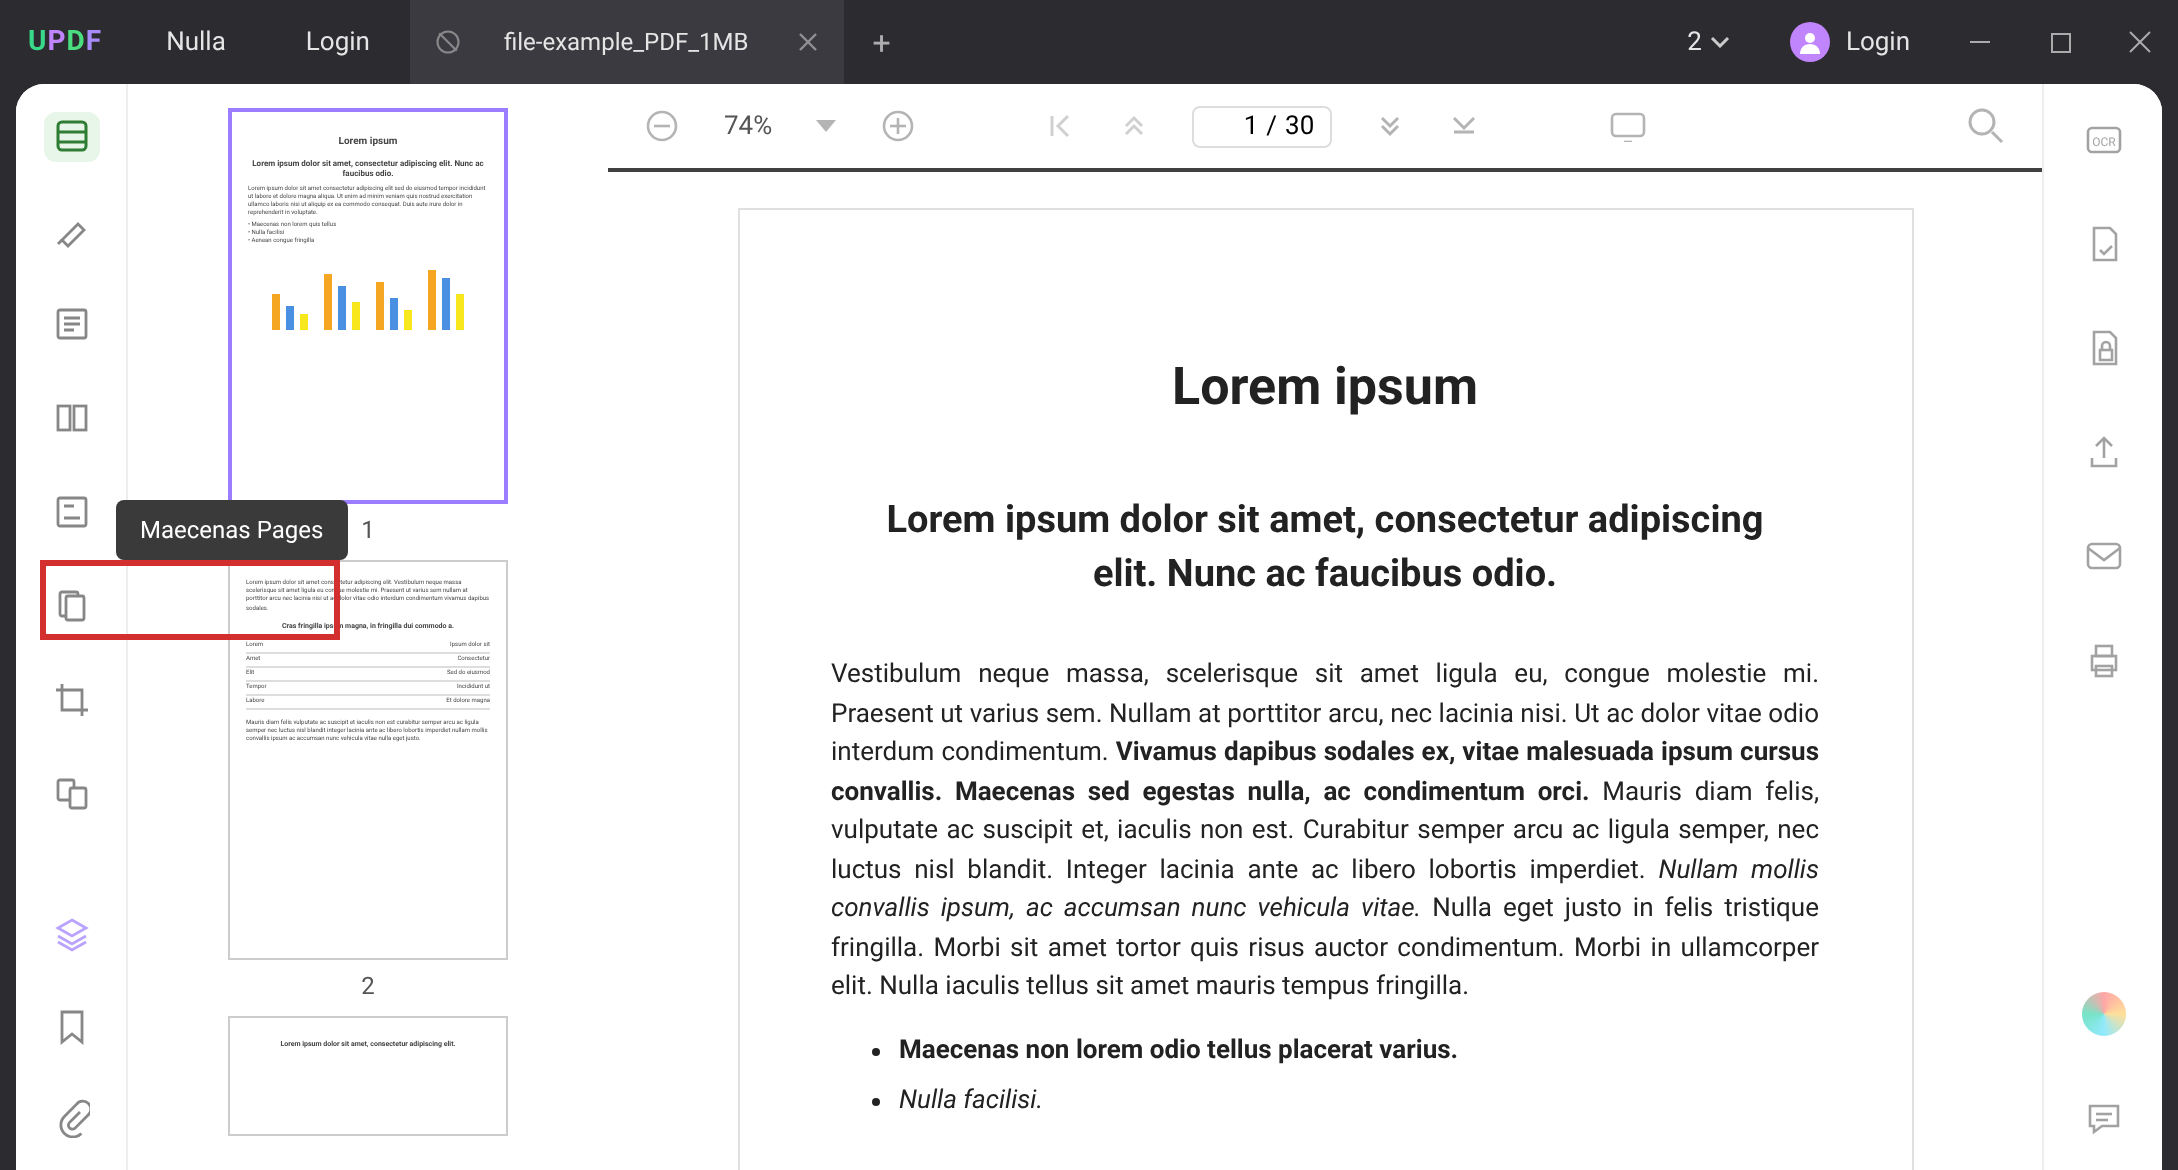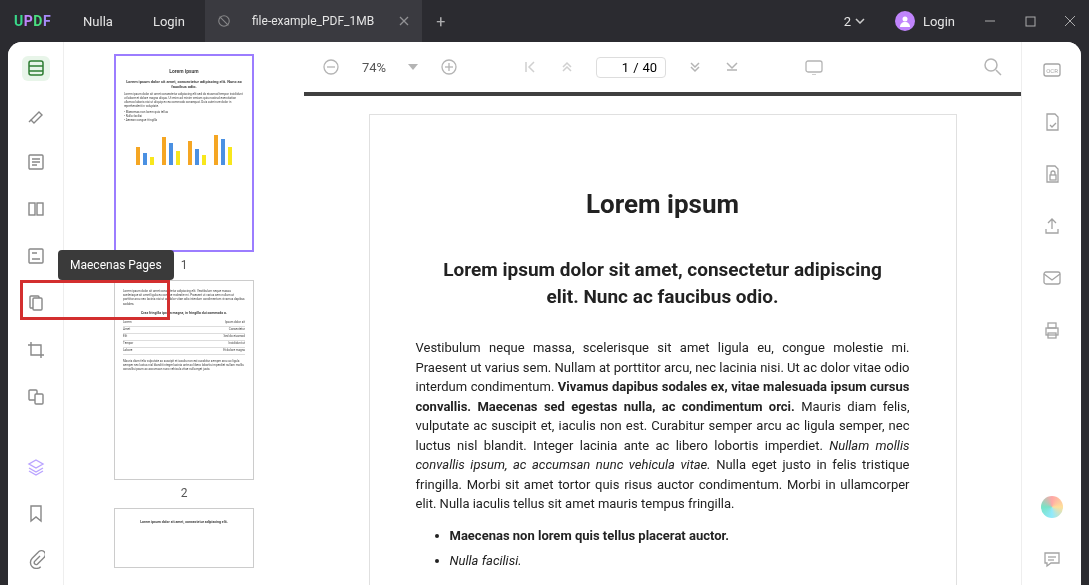--- a/index.html
+++ b/index.html
@@ -34,21 +34,21 @@
 .thumb-wrap { display:flex; flex-direction:column; align-items:center; gap:6px; }
 .thumb { width:140px; height:198px; border:2px solid #9c7dff; background:#fff; cursor:pointer; padding:8px; font-size:3.5px; line-height:1.3; color:#444; overflow:hidden; }
 .thumb.t2 { border:1px solid #ccc; height:200px; }
 .thumb.t3 { border:1px solid #ccc; height:60px; }
 .thumb-num { font-size:12px; color:#555; }
 .thumb-title { font-weight:bold; font-size:5px; text-align:center; margin:4px 0; }
 .thumb-sub { font-weight:bold; font-size:4px; text-align:center; margin-bottom:4px; }
 .thumb-chart { display:flex; align-items:flex-end; gap:3px; height:36px; margin:6px auto; width:100px; justify-content:center; }
 .thumb-chart .bar { width:4px; }
 .main-area { flex:1; display:flex; flex-direction:column; background:#fff; }
-.toolbar { height:54px; border-bottom:4px solid #404040; display:flex; align-items:center; padding:0 18px; gap:22px; }
+.toolbar { height:44px; border-bottom:2px solid #404040; display:flex; align-items:center; padding:0 18px; gap:22px; }
 .toolbar .tb-btn { cursor:pointer; opacity:0.55; display:flex; align-items:center; }
 .zoom { font-size:13px; color:#555; }
 .page-input { display:flex; align-items:center; gap:4px; border:1px solid #ddd; border-radius:4px; padding:2px 8px; font-size:13px; }
 .page-input input { border:none; width:24px; text-align:right; outline:none; font-size:13px; }
 .toolbar-spacer { flex:1; }
 .doc-view { flex:1; overflow:auto; background:#fff; display:flex; justify-content:center; padding-top:18px; }
 .page { width:588px; min-height:800px; border:1px solid #e0e0e0; background:#fff; padding:50px 46px; font-family:Arial,sans-serif; color:#222; }
 .page h1 { font-size:26px; font-weight:700; text-align:center; margin:24px 0 38px; }
 .page h2 { font-size:19px; font-weight:700; text-align:center; line-height:1.4; margin-bottom:28px; padding:0 10px; }
 .page p { font-size:13px; line-height:1.5; text-align:justify; margin-bottom:14px; }
@@ -281,21 +281,21 @@
           </svg>
         </div>
       <div class="tb-btn">
           <svg width="14" height="14" viewBox="0 0 14 14" fill="none" stroke="#aaa" stroke-width="1.5">
             <path d="M3 9l4-4 4 4M3 5l4-4 4 4" transform="translate(0,2)"></path>
           </svg>
         </div>
       <div class="page-input">
         <input value="1" style="">
         <span>/</span>
-        <span>40</span>
+        <span>30</span>
       </div>
       <div class="tb-btn">
           <svg width="14" height="14" viewBox="0 0 14 14" fill="none" stroke="#777" stroke-width="1.5">
             <path d="M3 5l4 4 4-4M3 1l4 4 4-4" transform="translate(0,2)"></path>
           </svg>
         </div>
       <div class="tb-btn">
           <svg width="16" height="16" viewBox="0 0 16 16" fill="none" stroke="#777" stroke-width="1.5">
             <path d="M3 5l5 5 5-5M3 12h10" transform="translate(0,-1)"></path>
           </svg>
@@ -314,21 +314,21 @@
             <line x1="13" y1="13" x2="18" y2="18"></line>
           </svg>
         </div>
     </div>
     <div class="doc-view">
       <div class="page">
         <h1>Lorem ipsum</h1>
         <h2>Lorem ipsum dolor sit amet, consectetur adipiscing elit. Nunc ac faucibus odio.</h2>
         <p><span>Vestibulum neque massa, scelerisque sit amet ligula eu, congue molestie mi. Praesent ut varius sem. Nullam at porttitor arcu, nec lacinia nisi. Ut ac dolor vitae odio interdum condimentum. </span><b>Vivamus dapibus sodales ex, vitae malesuada ipsum cursus convallis. Maecenas sed egestas nulla, ac condimentum orci.</b><span> Mauris diam felis, vulputate ac suscipit et, iaculis non est. Curabitur semper arcu ac ligula semper, nec luctus nisl blandit. Integer lacinia ante ac libero lobortis imperdiet. </span><i>Nullam mollis convallis ipsum, ac accumsan nunc vehicula vitae.</i><span> Nulla eget justo in felis tristique fringilla. Morbi sit amet tortor quis risus auctor condimentum. Morbi in ullamcorper elit. Nulla iaculis tellus sit amet mauris tempus fringilla.</span></p>
         <ul>
-          <li><b>Maecenas non lorem quis tellus placerat auctor.</b></li>
+          <li><b>Maecenas non lorem odio tellus placerat varius.</b></li>
           <li><i>Nulla facilisi.</i></li>
 
         </ul>
       </div>
     </div>
   </div>
 
   <div class="far-right">
     <div class="rtool">
         <svg width="22" height="22" viewBox="0 0 22 22" fill="none" stroke="#666" stroke-width="1.3">

